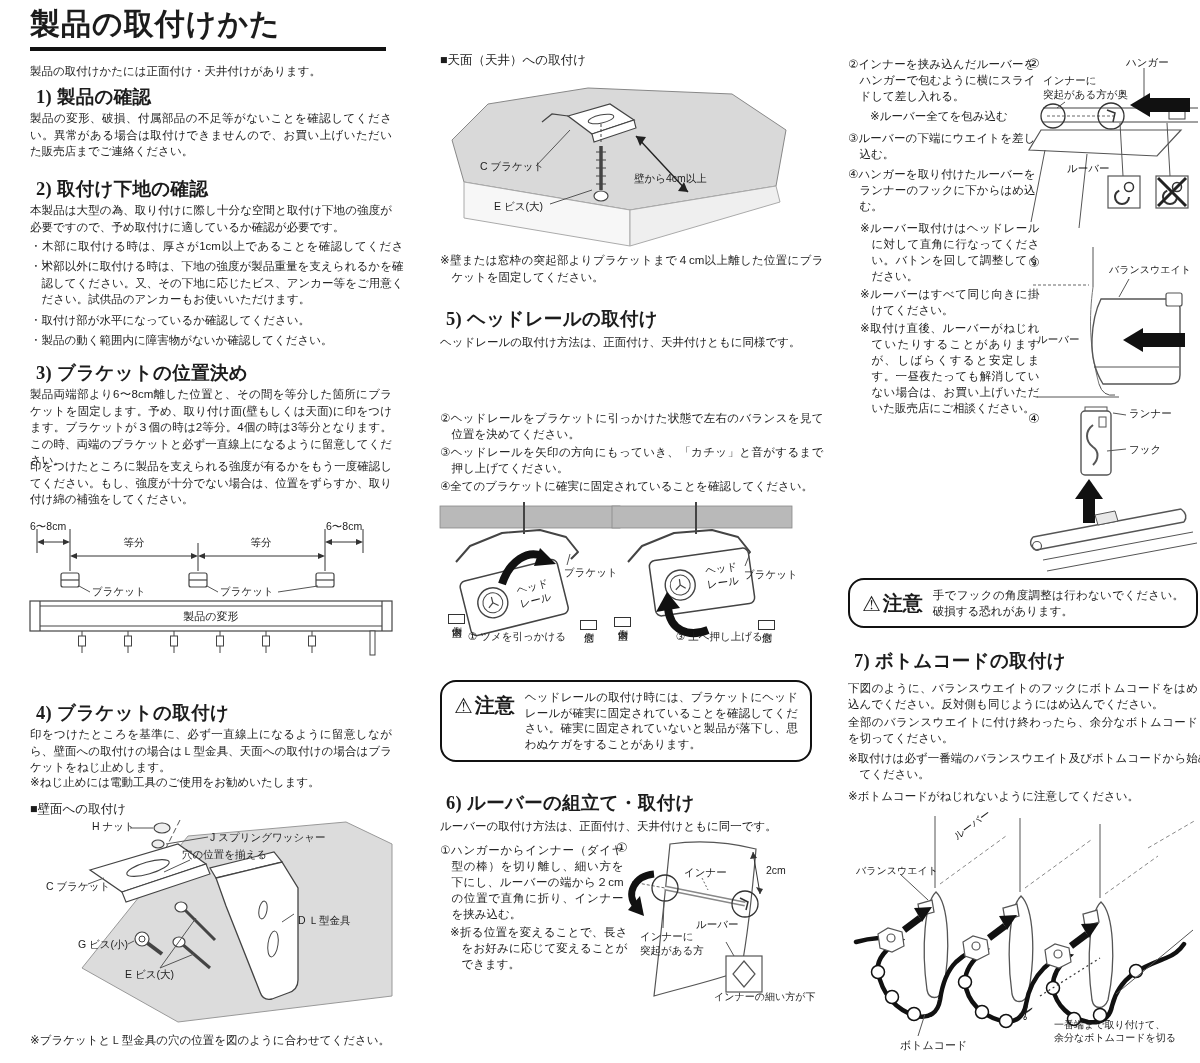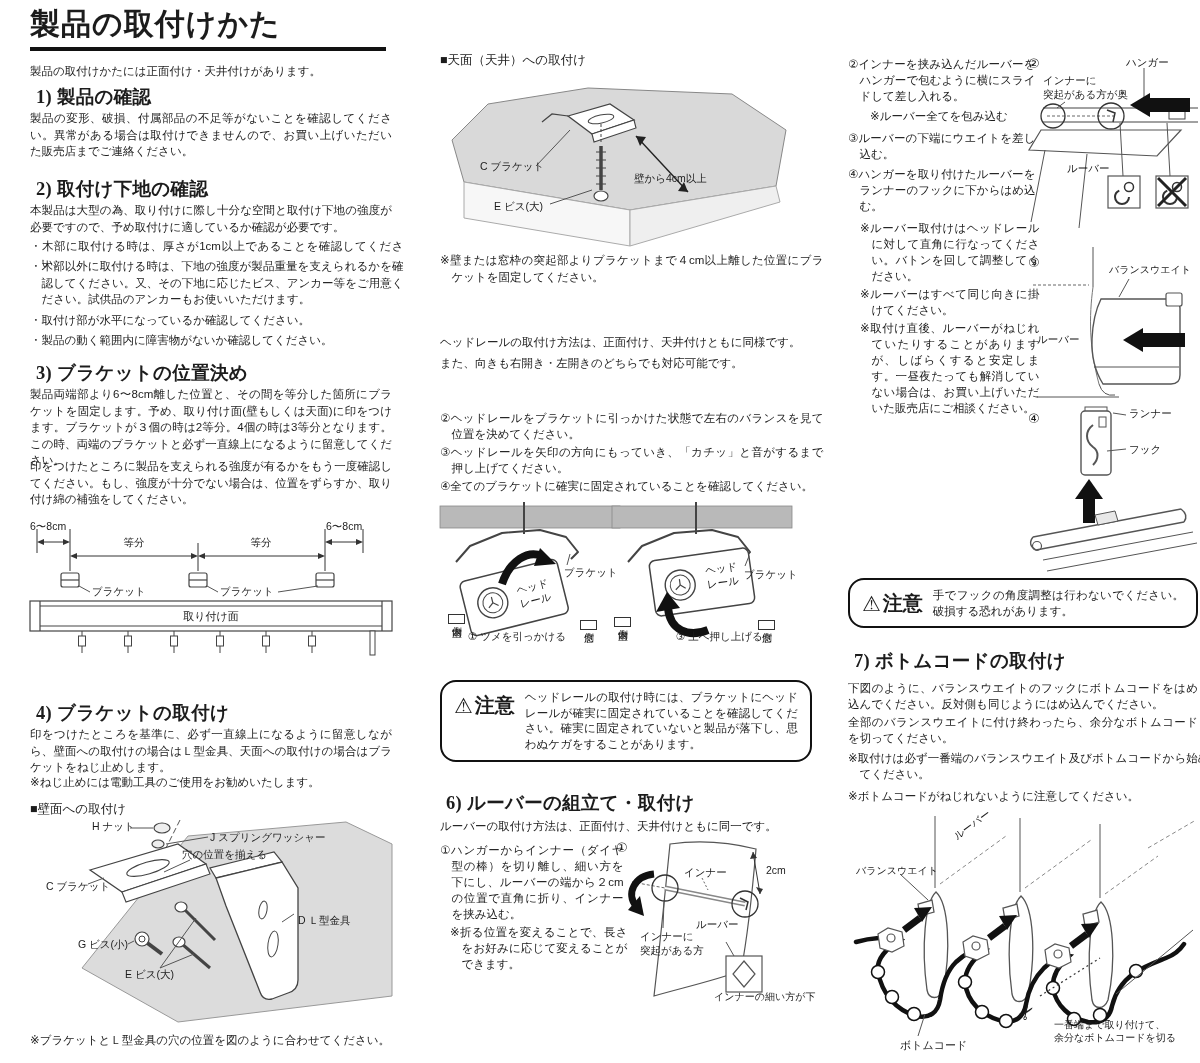--- a/index.html
+++ b/index.html
@@ -114,21 +114,21 @@
             <line x1="282" y1="131" x2="282" y2="138"></line>
           <rect x="340" y="116" width="5" height="24"></rect>
         </g>
       </svg>
       <div class="dl dln" style="left:0;top:5px">6〜8cm</div>
       <div class="dl dln" style="left:296px;top:5px">6〜8cm</div>
       <div class="dl dln dc" style="left:79px;top:21px;width:50px">等分</div>
       <div class="dl dln dc" style="left:206px;top:21px;width:50px">等分</div>
       <div class="dl dln" style="left:62px;top:70px">ブラケット</div>
       <div class="dl dln" style="left:190px;top:70px">ブラケット</div>
-      <div class="dl dln dc" style="left:0;top:94px;width:362px;font-size:11px">取り付け面</div>
+      <div class="dl dln dc" style="left:0;top:94px;width:362px;font-size:11px">製品の変形</div>
     </div>
 
     <div class="abs hd" style="left:0;top:700px">4) ブラケットの取付け</div>
     <div class="abs t" style="left:0;top:726px;width:362px">印をつけたところを基準に、必ず一直線上になるように留意しながら、壁面への取付けの場合はＬ型金具、天面への取付けの場合はブラケットをねじ止めします。</div>
     <div class="abs t nt" style="left:0;top:774px;width:362px">※ねじ止めには電動工具のご使用をお勧めいたします。</div>
     <div class="abs sq" style="left:0;top:801px">■壁面への取付け</div>
 
     <div class="diag" style="left:0;top:818px;width:362px;height:212px">
       <svg width="362" height="212">
         <polygon points="52,150 158,18 316,4 362,26 362,178 148,204" fill="#dcdcdc" stroke="#999" stroke-width="1"></polygon>
@@ -212,22 +212,22 @@
           <line x1="110" y1="126" x2="152" y2="112"></line>
         </g>
       </svg>
       <div class="dl dln" style="left:40px;top:82px">C ブラケット</div>
       <div class="dl dln" style="left:54px;top:122px">E ビス(大)</div>
       <div class="dl dln" style="left:194px;top:94px">壁から4cm以上</div>
     </div>
 
     <div class="abs t nt" style="left:0;top:252px;width:372px">※壁または窓枠の突起部よりブラケットまで４cm以上離した位置にブラケットを固定してください。</div>
 
+    <div class="abs hd" style="left:0;top:306px">5) ヘッドレールの取付け</div>
     <div class="abs t2" style="left:0;top:334px;width:372px">ヘッドレールの取付け方法は、正面付け、天井付けともに同様です。</div>
-    <div class="abs t2" style="left:0;top:355px;width:372px">また、向きも右開き・左開きのどちらでも対応可能です。</div>
     <div class="abs t2 nt" style="left:0;top:410px;width:372px">②ヘッドレールをブラケットに引っかけた状態で左右のバランスを見て位置を決めてください。</div>
     <div class="abs t2 nt" style="left:0;top:444px;width:372px">③ヘッドレールを矢印の方向にもっていき、「カチッ」と音がするまで押し上げてください。</div>
     <div class="abs t2 nt" style="left:0;top:478px;width:372px">④全てのブラケットに確実に固定されていることを確認してください。</div>
 
     <div class="diag" style="left:0;top:502px;width:180px;height:165px">
       <svg width="180" height="165">
         <rect x="0" y="4" width="180" height="22" fill="#b9b9b9" stroke="#888" stroke-width="0.8"></rect>
         <line x1="84" y1="0" x2="84" y2="32" stroke="#444" stroke-width="2"></line>
         <polyline points="16,60 30,44 62,31 100,28 126,35 138,50 131,57" fill="none" stroke="#444" stroke-width="2" stroke-linejoin="round"></polyline>
         <g transform="rotate(-14 72 95)">

